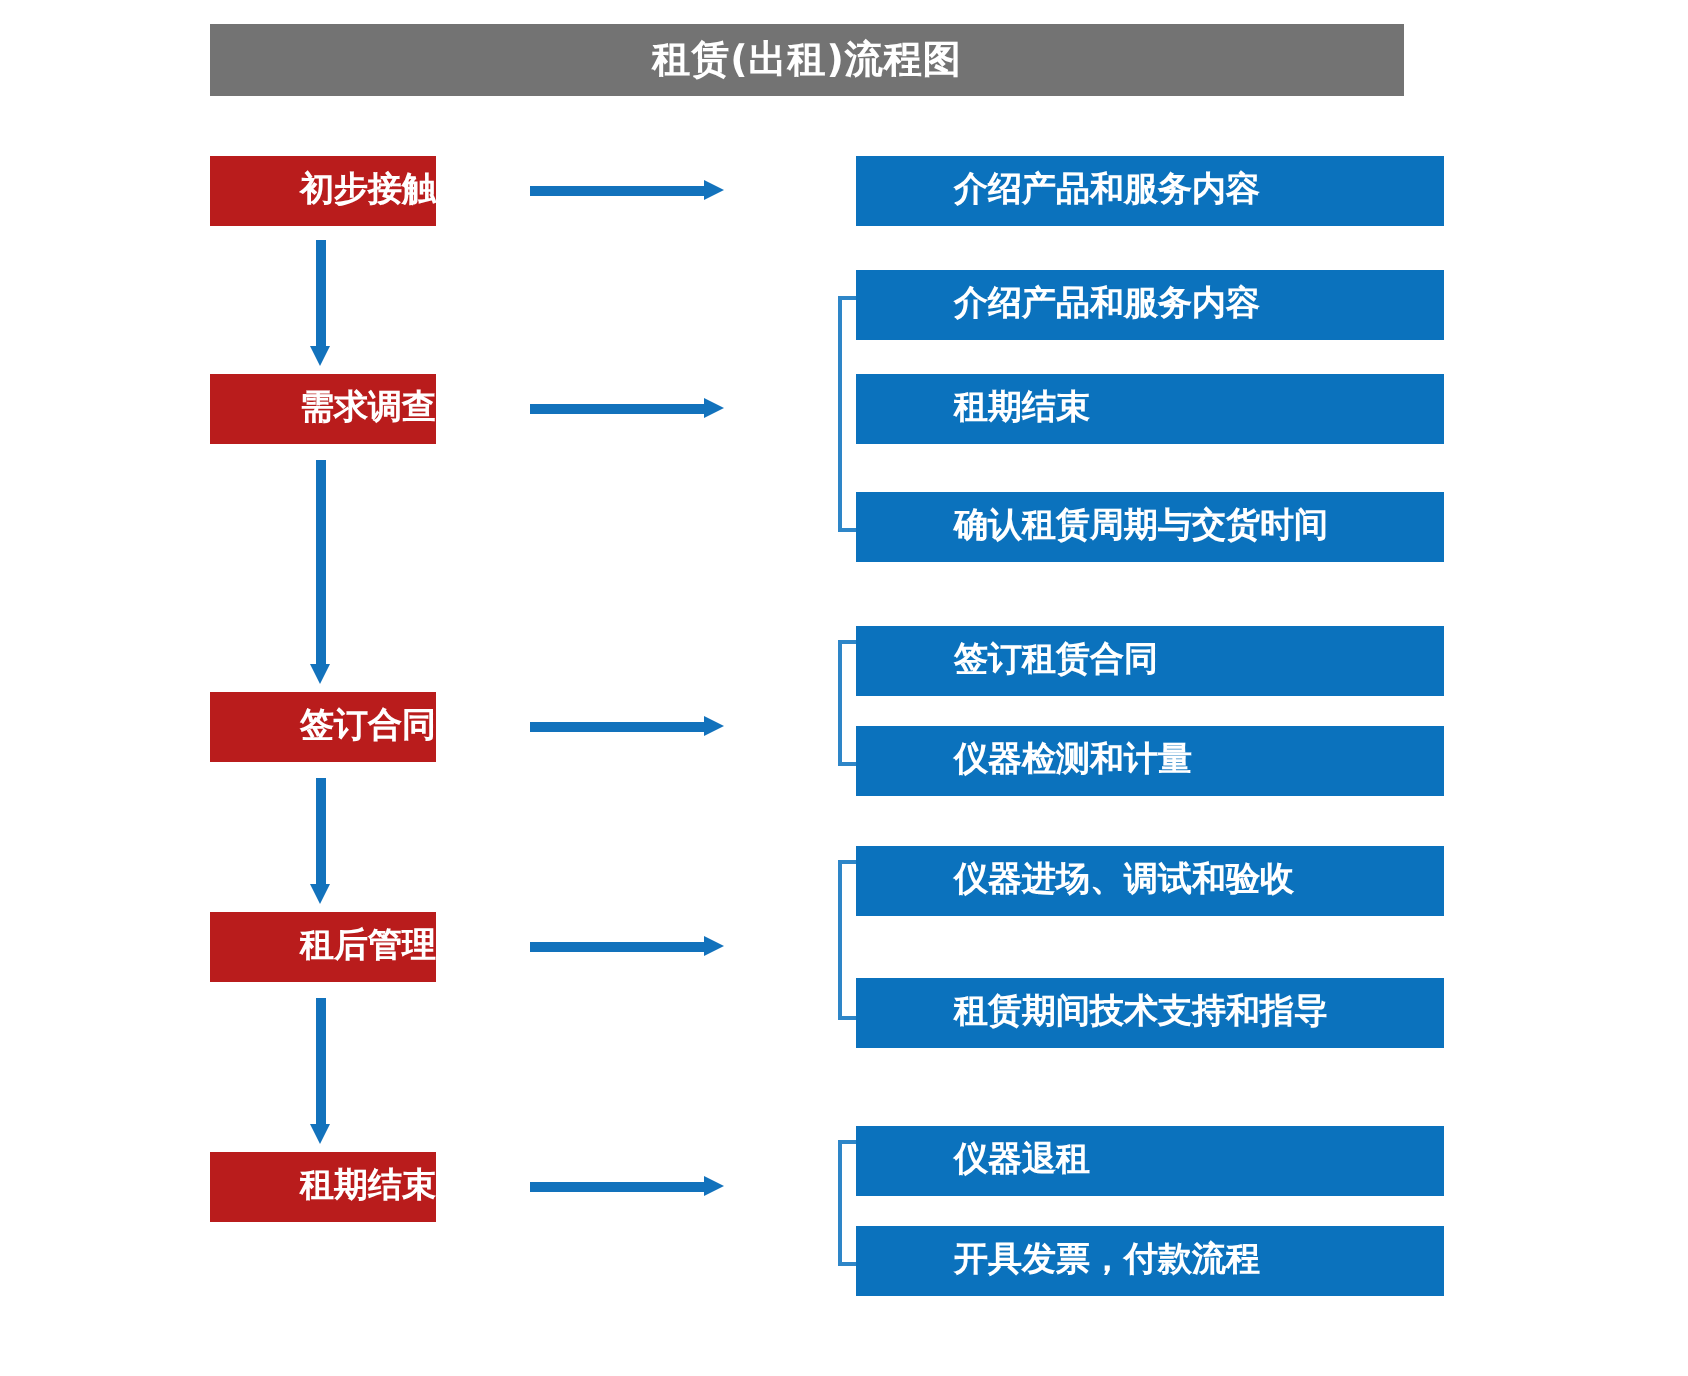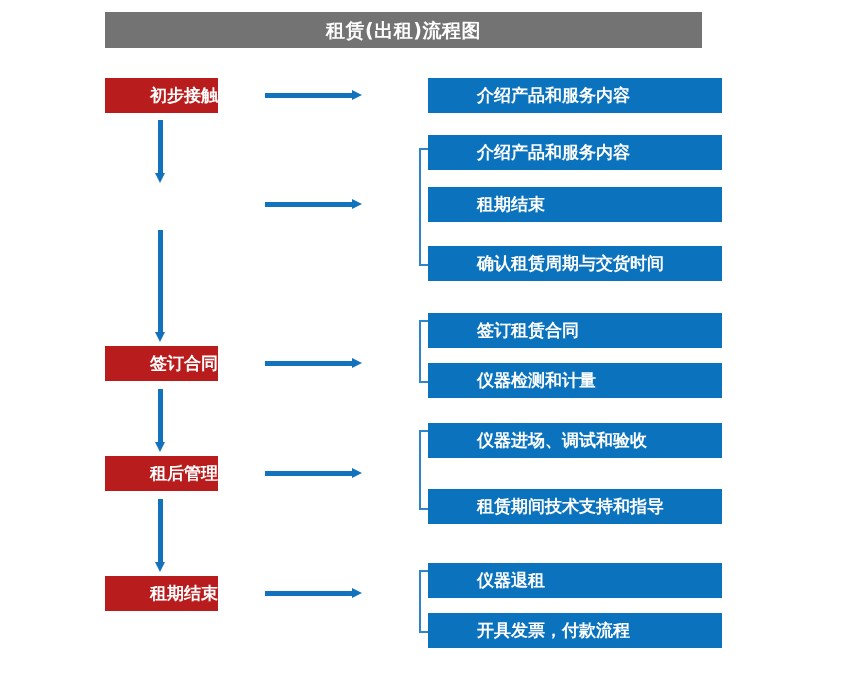--- a/index.html
+++ b/index.html
@@ -137,20 +137,23 @@
 
 <div id="canvas">
 
   <div class="title-bar">
     <span class="title-text">租赁(出租)流程图</span>
   </div>
 
   <div class="stage-box" style="top:78px;">
     <span class="stage-label">初步接触</span>
   </div>
+  <div class="stage-box" style="top:187px;">
+    <span class="stage-label">需求调查</span>
+  </div>
   <div class="stage-box" style="top:456px;">
     <span class="stage-label">租后管理</span>
   </div>
   <div class="stage-box" style="top:346px;">
     <span class="stage-label">签订合同</span>
   </div>
   <div class="stage-box" style="top:576px;">
     <span class="stage-label">租期结束</span>
   </div>
 

